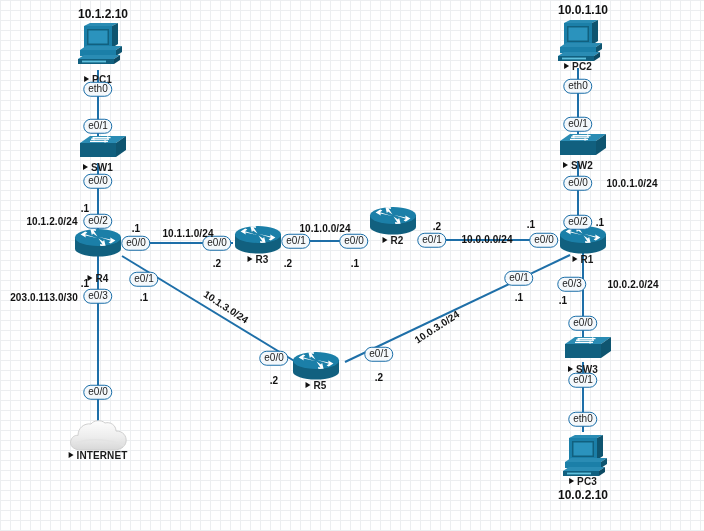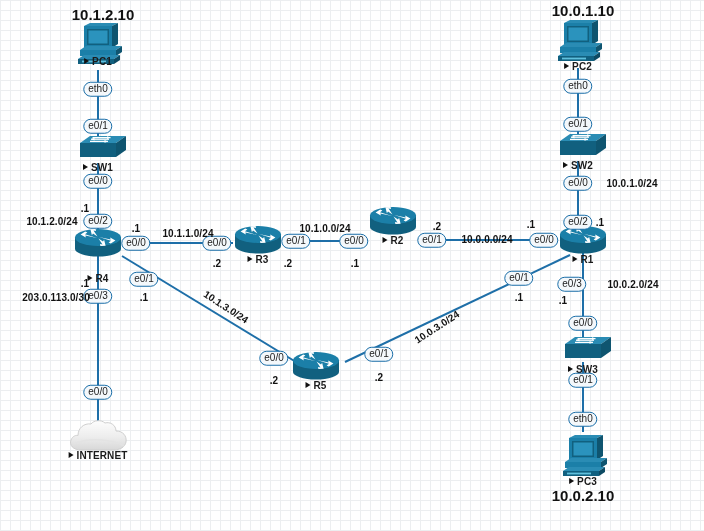--- a/index.html
+++ b/index.html
@@ -72,21 +72,21 @@
     font-weight: bold;
     color: #111111;
     white-space: nowrap;
     letter-spacing: 0.1px;
   }
   .txt.rot-down { transform: translate(-50%, -50%) rotate(33deg); }
   .txt.rot-up   { transform: translate(-50%, -50%) rotate(-33deg); }
   .ipaddr {
     position: absolute;
     transform: translate(-50%, -50%);
-    font-size: 15px;
+    font-size: 12px;
     font-weight: bold;
     color: #111111;
     white-space: nowrap;
   }
   svg.icon { display: block; overflow: visible; }
 </style>
 </head>
 <body>
 
 <div id="canvas">
@@ -115,21 +115,21 @@
     <rect x="15" y="7" width="22" height="16" fill="#11607f"></rect>
     <rect x="16.5" y="8.5" width="19" height="13" fill="#2b93bd"></rect>
     <polygon points="8,28 44,28 50,24 14,24" fill="#2a8cb4"></polygon>
     <rect x="8" y="28" width="36" height="6" fill="#1b7fa8"></rect>
     <polygon points="44,28 50,24 50,30 44,34" fill="#0f5570"></polygon>
     <polygon points="6,37 42,37 48,33 12,33" fill="#2a8cb4"></polygon>
     <rect x="6" y="37" width="36" height="5" fill="#11607f"></rect>
     <polygon points="42,37 48,33 48,38 42,42" fill="#0d4a63"></polygon>
     <rect x="10" y="38.6" width="24" height="1.8" fill="#5fc0dd"></rect>
   </svg>
-        <div class="node-label" style="top: 34px;"><span class="tri"></span><span>PC1</span></div>
+        <div class="node-label" style="top: 52px;"><span class="tri"></span><span>PC1</span></div>
       </div>
       <div class="node" style="left: 98px; top: 150px;">
         <svg class="icon" width="56" height="30" viewBox="0 0 56 30">
     <polygon points="10,8 46,8 56,1 20,1" fill="#2a8cb4"></polygon>
     <polygon points="10,8 46,8 46,22 10,22" fill="#11607f"></polygon>
     <polygon points="46,8 56,1 56,15 46,22" fill="#0f5570"></polygon>
     <g stroke="#ffffff" stroke-width="1.3" fill="none">
       <path d="M20,6.4 L38,6.4"></path>
             <path d="M21,4.2 L39,4.2"></path>
       <path d="M22.5,2.6 L40.5,2.6"></path>
@@ -324,21 +324,21 @@
       <div class="iface" style="left: 578px; top: 183px;">e0/0</div>
       <div class="iface" style="left: 583px; top: 323px;">e0/0</div>
       <div class="iface" style="left: 583px; top: 380px;">e0/1</div>
       <div class="iface" style="left: 583px; top: 419px;">eth0</div>
     </div>
   <div id="text-layer">
       <div class="txt" style="left: 52px; top: 221px;">10.1.2.0/24</div>
       <div class="txt" style="left: 188px; top: 233px;">10.1.1.0/24</div>
       <div class="txt" style="left: 325px; top: 228px;">10.1.0.0/24</div>
       <div class="txt" style="left: 487px; top: 239px;">10.0.0.0/24</div>
-      <div class="txt" style="left: 44px; top: 297px; margin-left: 12px;">203.0.113.0/30</div>
+      <div class="txt" style="left: 44px; top: 297px;">203.0.113.0/30</div>
       <div class="txt rot-down" style="left: 226px; top: 307px;">10.1.3.0/24</div>
       <div class="txt rot-up" style="left: 437px; top: 327px;">10.0.3.0/24</div>
       <div class="txt" style="left: 632px; top: 183px;">10.0.1.0/24</div>
       <div class="txt" style="left: 633px; top: 284px;">10.0.2.0/24</div>
       <div class="txt" style="left: 85px; top: 208px;">.1</div>
       <div class="txt" style="left: 136px; top: 228px;">.1</div>
       <div class="txt" style="left: 144px; top: 297px;">.1</div>
       <div class="txt" style="left: 85px; top: 283px;">.1</div>
       <div class="txt" style="left: 217px; top: 263px;">.2</div>
       <div class="txt" style="left: 288px; top: 263px;">.2</div>

